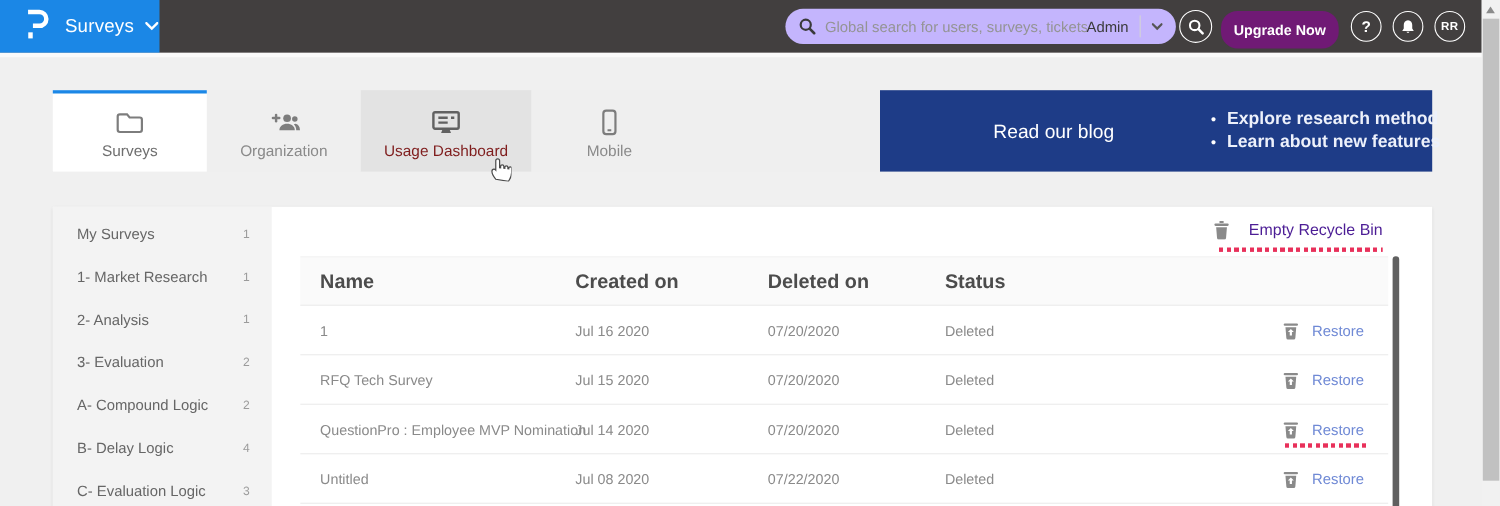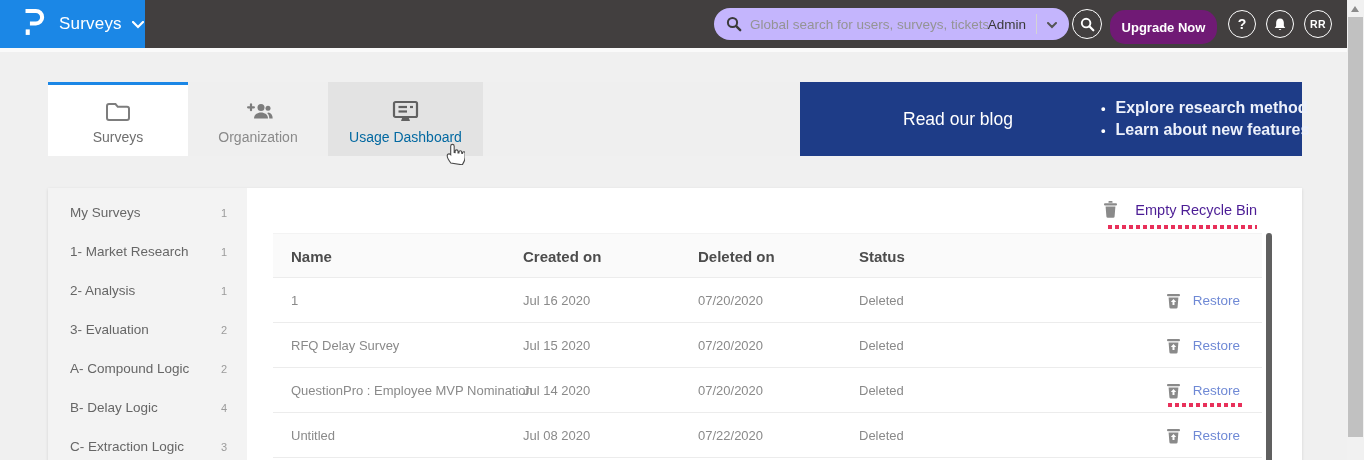--- a/index.html
+++ b/index.html
@@ -40,21 +40,21 @@
   .tabs-row { position:absolute; left:48px; top:82px; width:1254px; height:74px; background:#efefef; }
   .tab { position:absolute; top:0; height:74px; display:flex; flex-direction:column; align-items:center;
          justify-content:flex-start; cursor:pointer; }
   .tab .tab-icon { margin-top:17px; height:24px; display:flex; align-items:center; }
   .tab .tab-label { margin-top:6px; font-size:14px; color:#8a8a8a; }
   .tab-surveys { left:0; width:140px; background:#fff; border-top:3px solid #1b87e6; }
   .tab-surveys .tab-icon { margin-top:14px; }
   .tab-surveys .tab-label { color:#6f6f6f; }
   .tab-organization { left:140px; width:140px; }
   .tab-usage { left:280px; width:155px; background:#e3e3e3; }
-  .tab-usage .tab-label { color:#0369a1; }
+  .tab-usage .tab-label { color:#7f1d1d; }
   .tab-mobile { left:435px; width:142px; }
 
   .banner { position:absolute; left:752px; top:0; width:502px; height:74px; background:#1e3c87;
             display:flex; align-items:center; cursor:pointer;padding-left:28px; }
   .banner-title { color:#fff; font-size:17.5px; margin-left:75px; white-space:nowrap; }
   .banner-bullets { margin-left:88px; list-style:none; }
   .banner-bullets li { color:#edf1fb; font-size:16px; font-weight:bold; line-height:21px; white-space:nowrap; }
   .banner-bullets li::before { content:"•"; color:#fff; margin-right:10px; font-size:13px; }
 
   
@@ -75,21 +75,21 @@
 
   .bin-table { position:absolute; left:26px; top:45px; width:989px; }
   .t-row { position:relative; height:45px; border-bottom:1px solid #ececec; }
   .t-head { background:#fafafa; border-top:1px solid #f3f3f3; }
   .t-cell { position:absolute; top:0; height:45px; display:flex; align-items:center;
             font-size:13px; color:#8a8a8a; white-space:nowrap; }
   .c-name { left:18px; }
   .c-created { left:250px; }
   .c-deleted { left:425px; }
   .c-status { left:586px; }
-  .t-head .t-cell { color:#4c4c4c; font-weight:bold; font-size:15px; }
+  .t-head .t-cell { color:#4c4c4c; font-weight:bold; font-size:18px; }
   .t-action { position:absolute; right:22px; top:0; height:45px; display:flex; align-items:center; cursor:pointer; }
   .t-action .a-label { color:#6f89d5; font-size:13.5px; margin-left:12px; }
   .annot-restore { position:absolute; right:18px; top:35px; width:76px; }
 
   .table-scrollbar { position:absolute; left:1218px; top:45px; width:6px; height:235px;
                      background:#606060; border-radius:3px; cursor:pointer; }
 
   
   .page-scrollbar { position:absolute; right:0; top:0; width:17px; height:460px; background:#f1f1f1; }
   .sb-arrow { position:absolute; left:4px; top:6px; width:0; height:0; border-left:4.5px solid transparent;
@@ -194,20 +194,29 @@
           <rect x="2" y="2" width="23" height="15" rx="1.5"></rect>
           <line x1="6.5" y1="7" x2="15" y2="7"></line>
           <line x1="6.5" y1="11.5" x2="15" y2="11.5"></line>
           <line x1="18" y1="7" x2="21" y2="7"></line>
           <path d="M10.5 17 l-1.5 4 h9 l-1.5-4" fill="#616161" stroke="none"></path>
         </svg>
       </span>
       <span class="tab-label">Usage Dashboard</span>
     </div>
 
+    <div class="tab tab-mobile">
+      <span class="tab-icon">
+        <svg width="16" height="25" viewBox="0 0 16 25" fill="none" stroke="#7d7d7d" stroke-width="2">
+          <rect x="2.5" y="1.5" width="11" height="21.5" rx="2.6"></rect>
+          <line x1="6.3" y1="19.4" x2="9.7" y2="19.4"></line>
+        </svg>
+      </span>
+      <span class="tab-label">Mobile</span>
+    </div>
 
     <div class="banner">
       <span class="banner-title">Read our blog</span>
       <ul class="banner-bullets">
         <li>Explore research method</li>
         <li>Learn about new features</li>
       </ul>
     </div>
   </div>
 
@@ -232,21 +241,21 @@
       </div>
       <div class="side-item">
         <span class="s-label">A- Compound Logic</span>
         <span class="s-count">2</span>
       </div>
       <div class="side-item">
         <span class="s-label">B- Delay Logic</span>
         <span class="s-count">4</span>
       </div>
       <div class="side-item">
-        <span class="s-label">C- Extraction Logic</span>
+        <span class="s-label">C- Evaluation Logic</span>
         <span class="s-count">3</span>
       </div>
     </div>
 
     <div class="main-panel">
 
       <div class="empty-bin">
         <span style="display:flex;">
           <svg width="15" height="17" viewBox="0 0 15 17">
             <rect x="5.4" y="0" width="4.2" height="1.8" rx="0.9" fill="#8a8a8a"></rect>
@@ -275,21 +284,21 @@
             <svg width="15" height="16" viewBox="0 0 15 16">
               <rect x="1" y="1" width="13" height="2.2" rx="1" fill="#8a8a8a"></rect>
               <path d="M2.6 4.4 h9.8 l-0.8 9.8 a1.5 1.5 0 0 1-1.5 1.4 H4.9 a1.5 1.5 0 0 1-1.5-1.4 z" fill="#8a8a8a"></path>
               <path d="M7.5 6 l2.7 2.9 h-1.7 v3.2 h-2 V8.9 H4.8 z" fill="#fff"></path>
             </svg>
             <span class="a-label">Restore</span>
           </span>
         </div>
 
         <div class="t-row">
-          <span class="t-cell c-name">RFQ Delay Survey</span>
+          <span class="t-cell c-name">RFQ Tech Survey</span>
           <span class="t-cell c-created">Jul 15 2020</span>
           <span class="t-cell c-deleted">07/20/2020</span>
           <span class="t-cell c-status">Deleted</span>
           <span class="t-action">
             <svg width="15" height="16" viewBox="0 0 15 16">
               <rect x="1" y="1" width="13" height="2.2" rx="1" fill="#8a8a8a"></rect>
               <path d="M2.6 4.4 h9.8 l-0.8 9.8 a1.5 1.5 0 0 1-1.5 1.4 H4.9 a1.5 1.5 0 0 1-1.5-1.4 z" fill="#8a8a8a"></path>
               <path d="M7.5 6 l2.7 2.9 h-1.7 v3.2 h-2 V8.9 H4.8 z" fill="#fff"></path>
             </svg>
             <span class="a-label">Restore</span>

